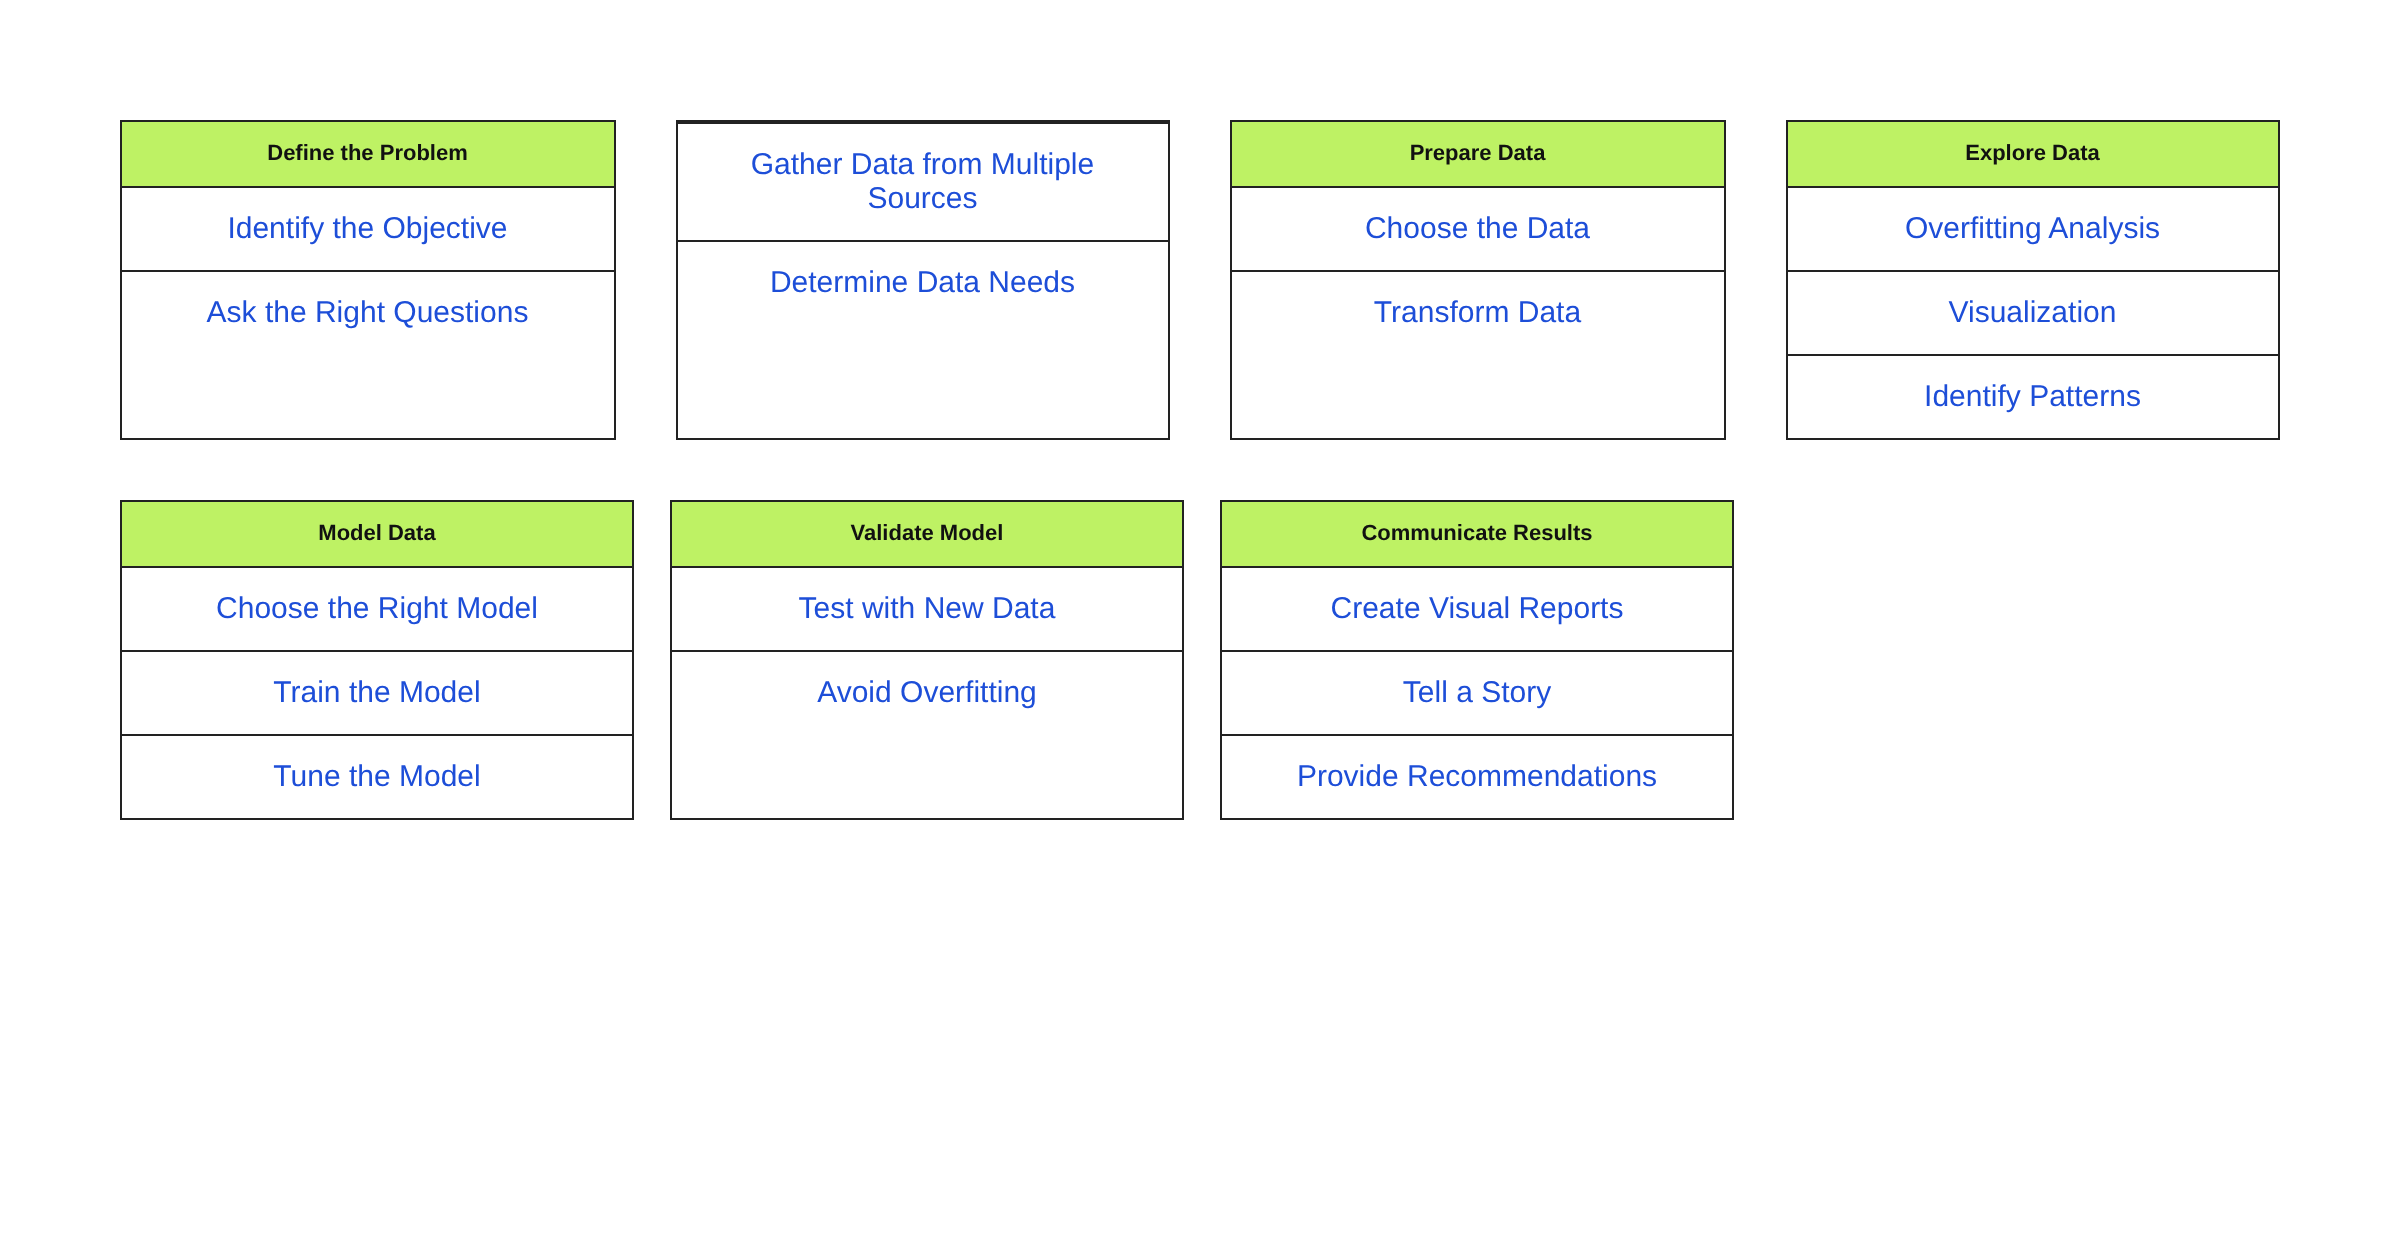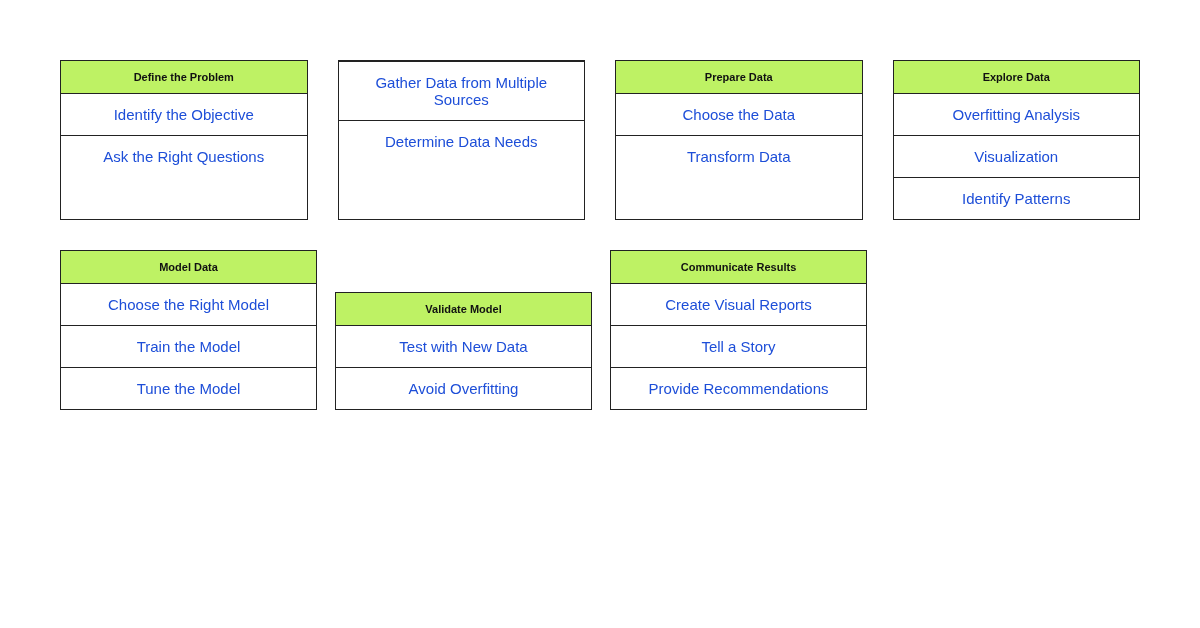--- a/index.html
+++ b/index.html
@@ -19,21 +19,20 @@
       line-height: 1.2;
     }
     .grid-top {
       display: flex;
       gap: 30px;
       margin-bottom: 30px;
     }
     .grid-bottom {
       display: flex;
       gap: 18px;
-      align-items: flex-end;
     }
     .card {
       border: 1.5px solid #222;
       flex: 1;
     }
     .card-header {
       background: #bef264;
       color: #111;
       font-weight: bold;
       font-size: 11px;

